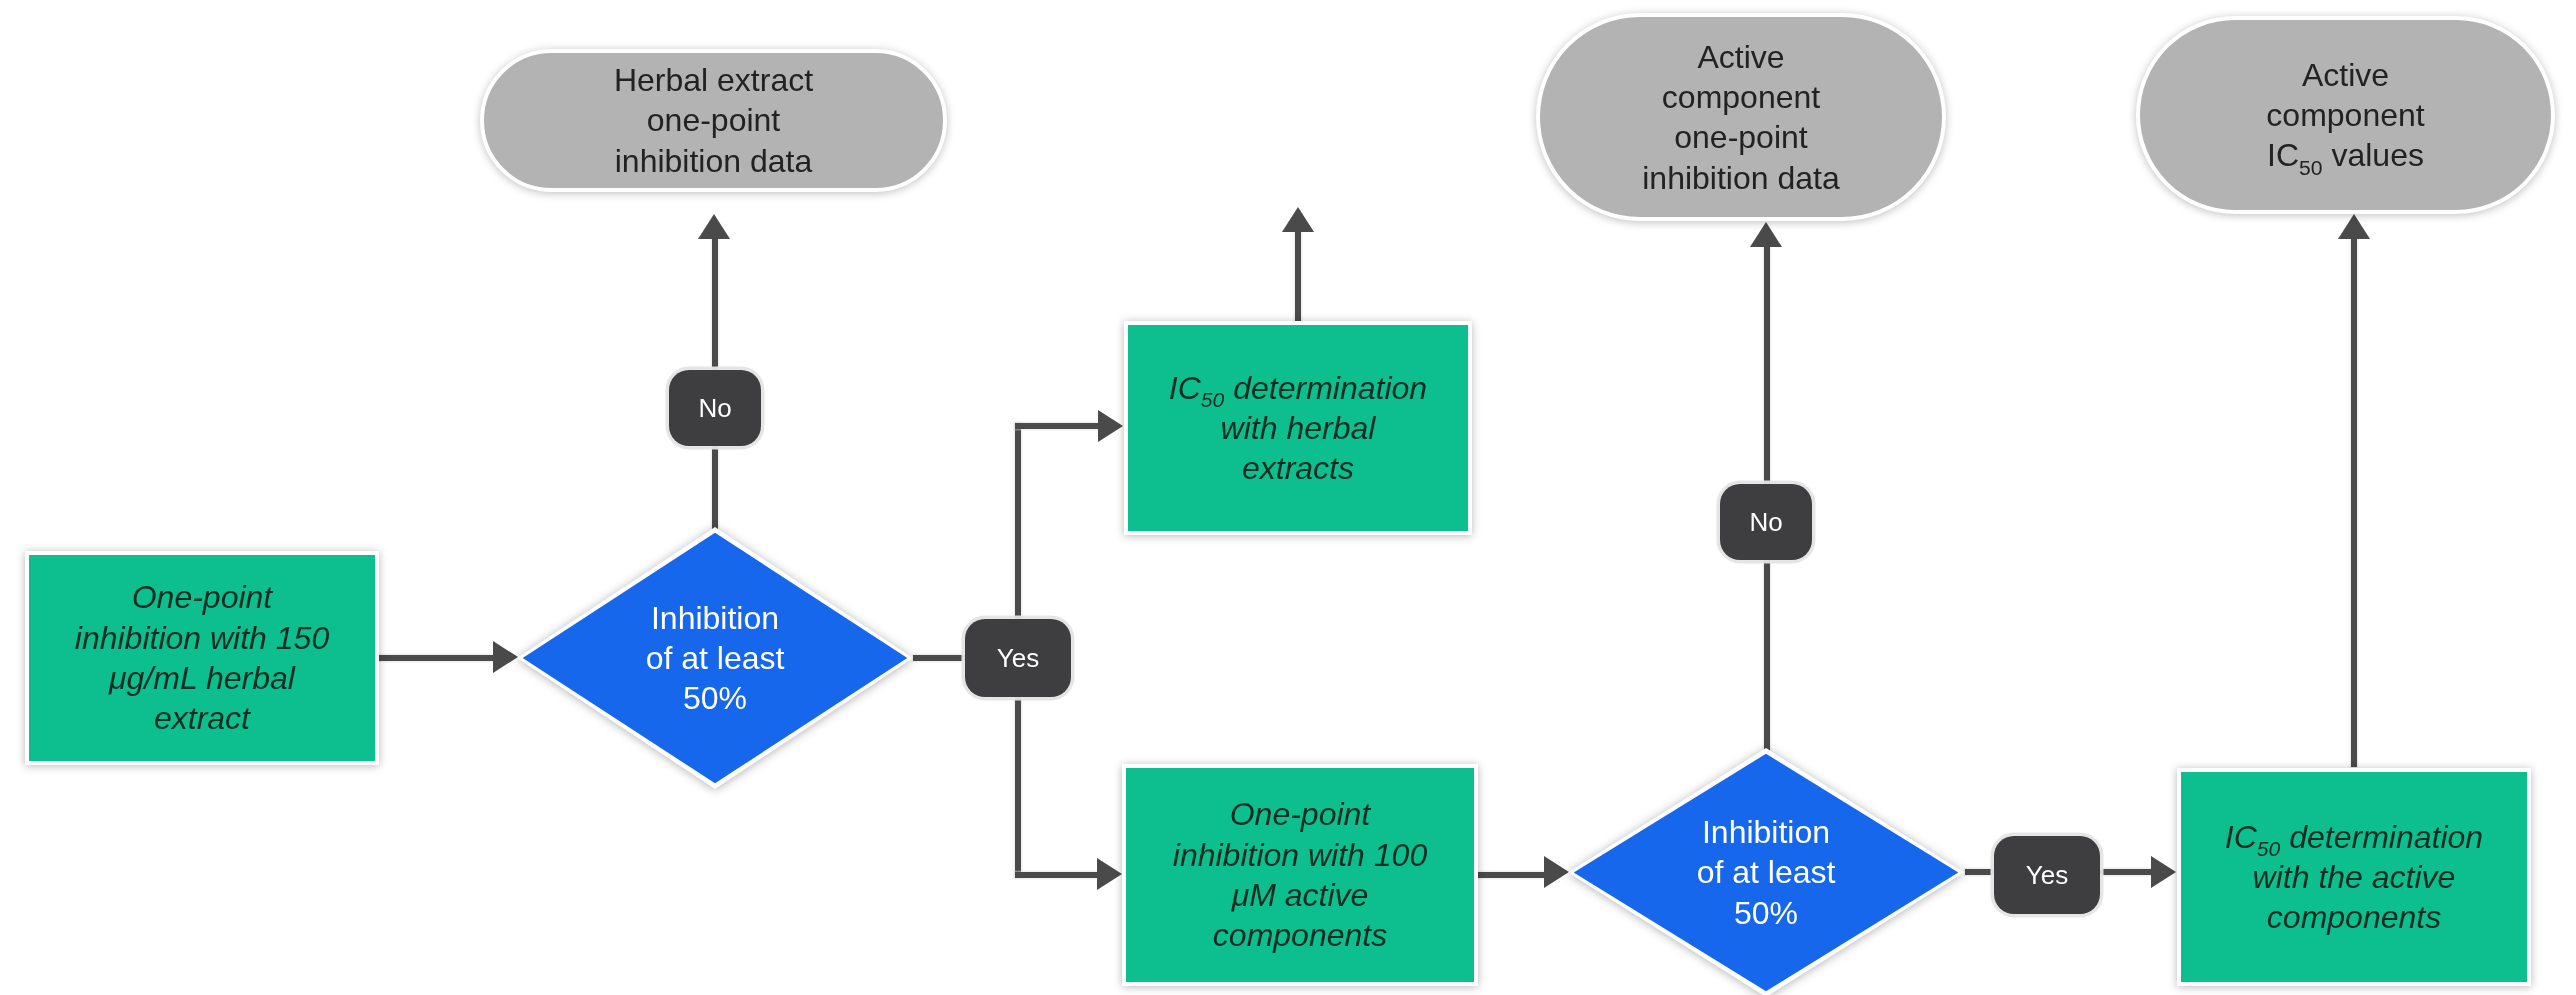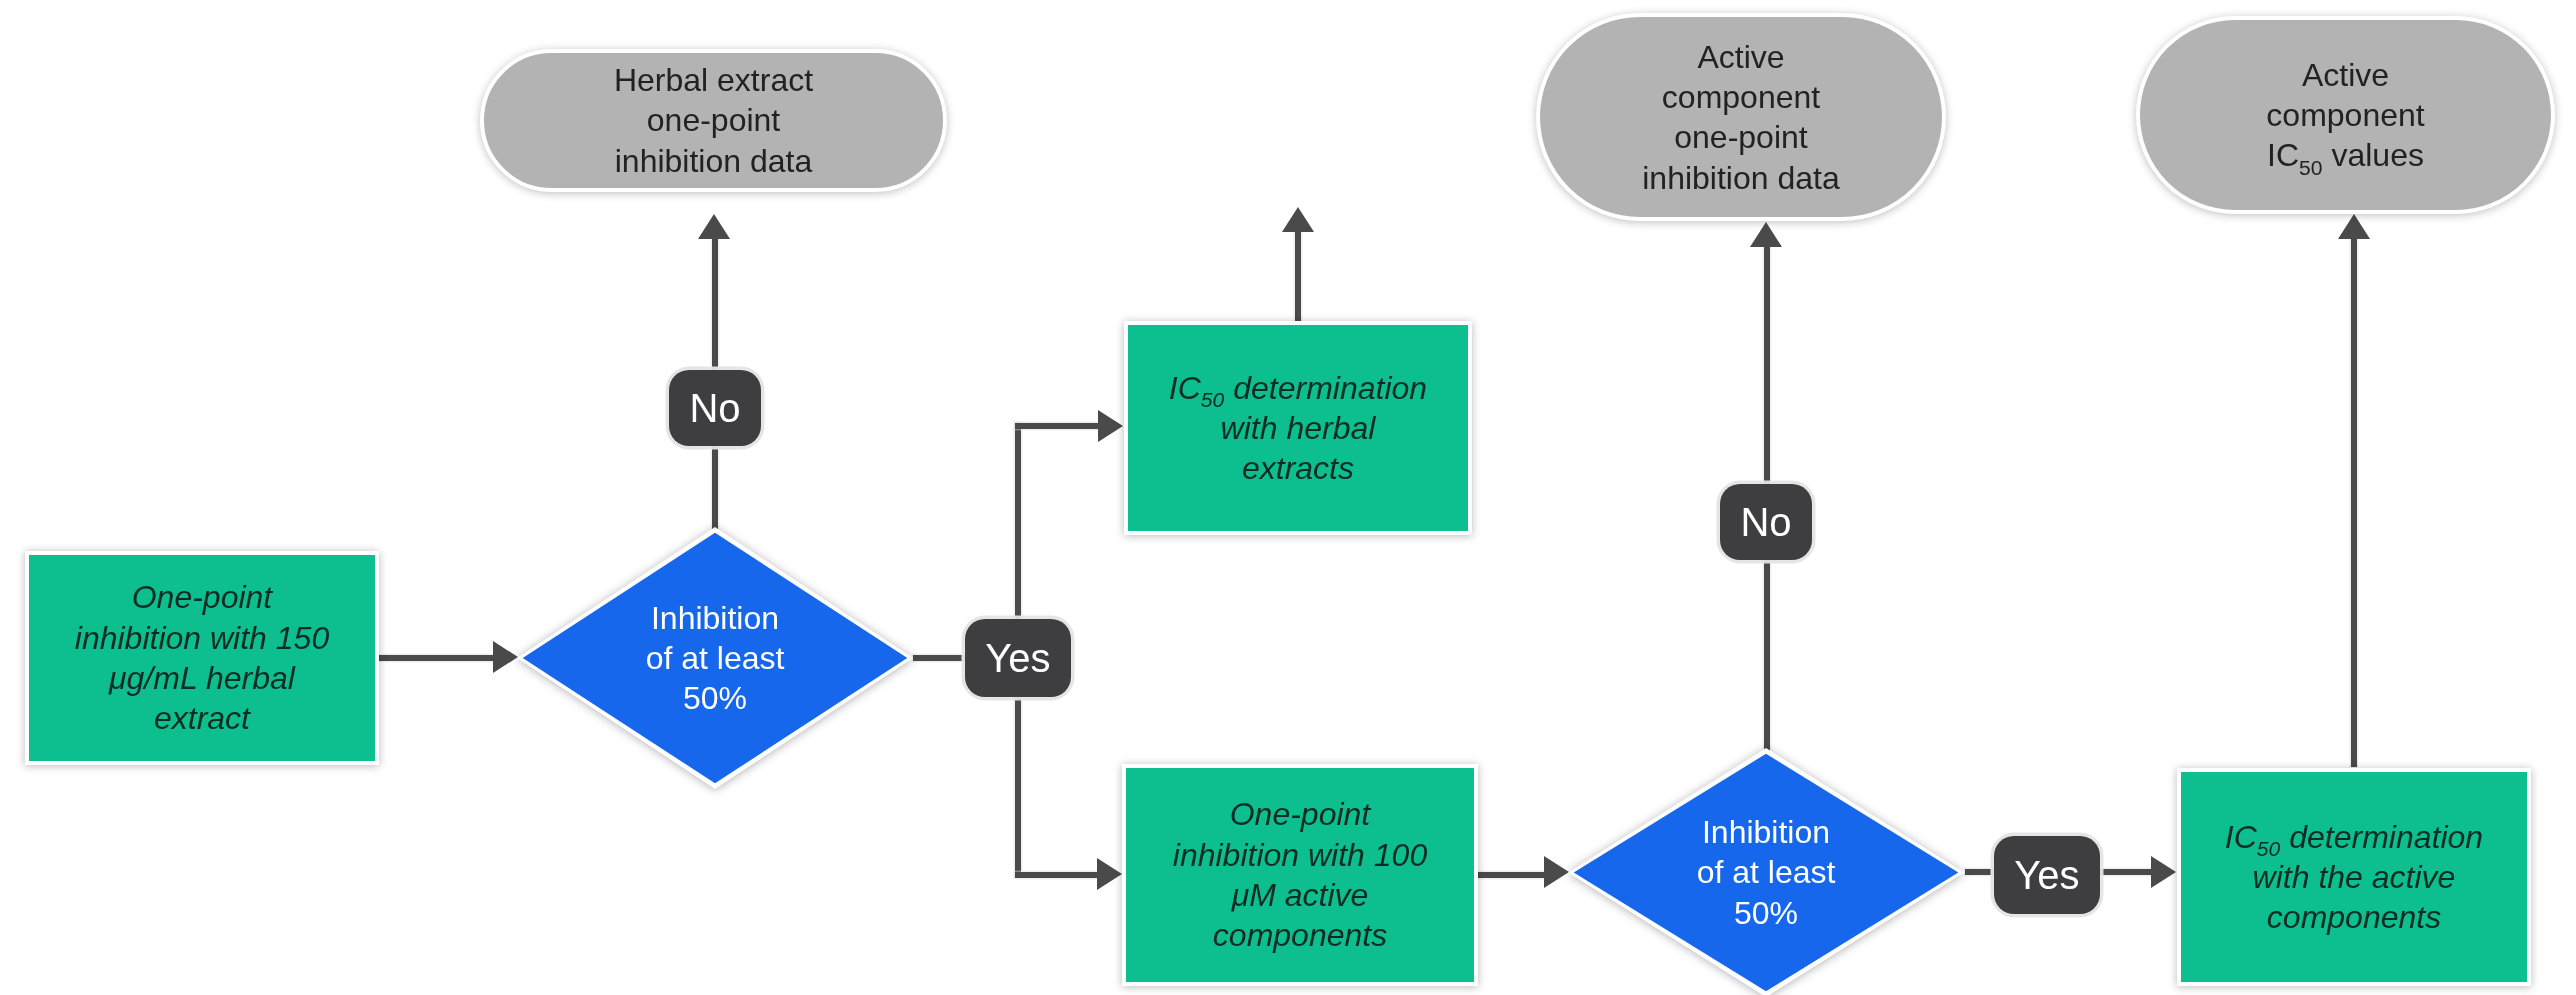--- a/index.html
+++ b/index.html
@@ -52,21 +52,21 @@
   .hline,.vline{position:absolute;background:var(--connector);z-index:1;box-shadow:0 0 0 1.4px rgba(220,220,220,.45);}
   .hline{height:5.7px;}
   .vline{width:5.7px;}
   .ah{position:absolute;width:0;height:0;z-index:1;}
   .ah.right{border-top:16.3px solid transparent;border-bottom:16.3px solid transparent;border-left:25.5px solid var(--connector);}
   .ah.up{border-left:16.3px solid transparent;border-right:16.3px solid transparent;border-bottom:25.5px solid var(--connector);}
   
   .badge{
     position:absolute;z-index:3;background:var(--badge);color:var(--light_text);
     display:flex;align-items:center;justify-content:center;
-    border-radius:20px;font-size:40px;
+    border-radius:20px;font-size:26px;
     box-shadow:0 0 0 3.5px rgba(228,228,228,.95);
   }
 </style>
 </head>
 <body>
 
 <div class="stage">
 
   <div class="hline" style="left:379px;top:655px;width:117px;"></div>
   <div class="ah right" style="left:493px;top:641px;"></div>

